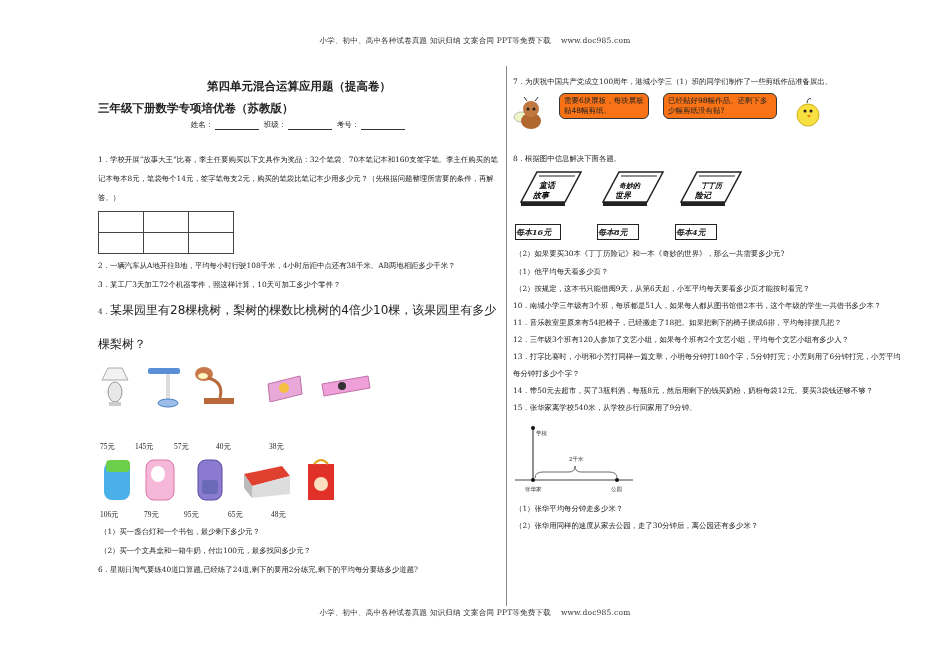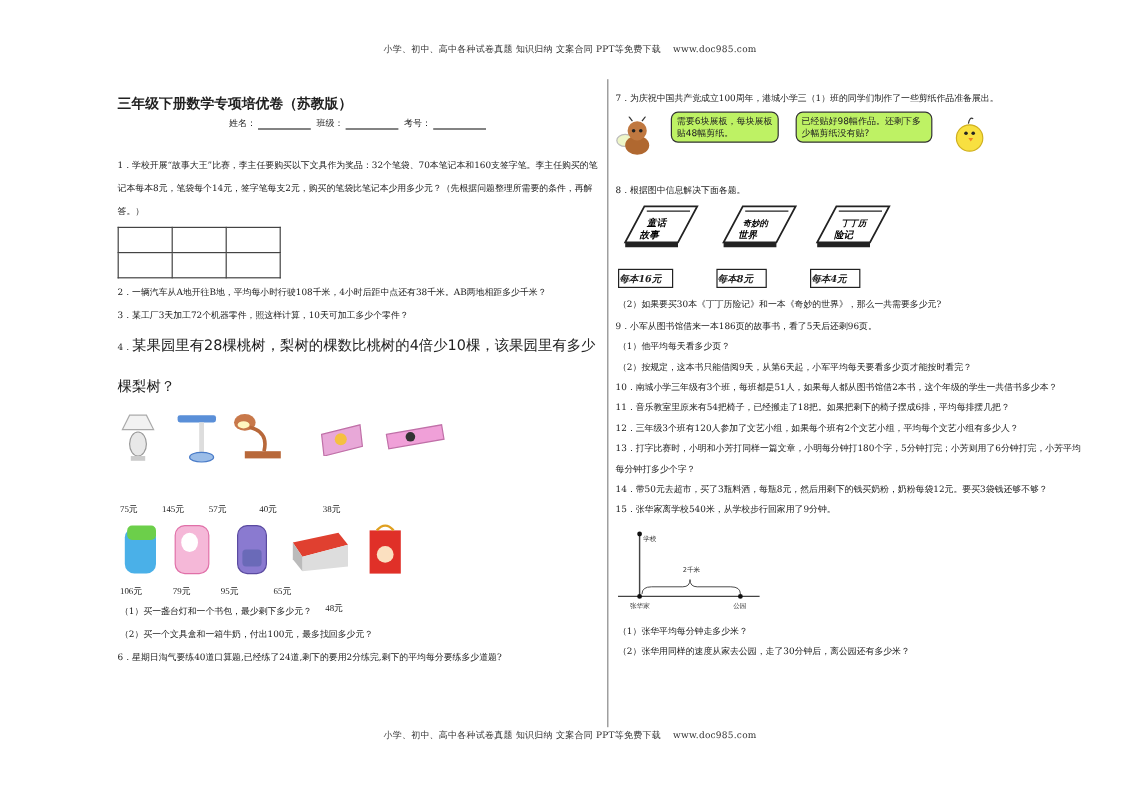--- a/index.html
+++ b/index.html
@@ -22,38 +22,39 @@
   .q.tight { line-height:17px; }
   .q4 { font-family:"DejaVu Sans",sans-serif; font-size:12px; line-height:32px; }
   .q4 .num { font-size:7.4px; font-family:"DejaVu Serif",serif; }
   table.grid { border-collapse:collapse; margin:4px 0 2px 0; }
   table.grid td { border:1px solid #444; width:44px; height:20px; padding:0; }
   .items { position:relative; height:96px;font-family:Liberation Serif, serif; }
   .item { position:absolute; }
   .price { position:absolute; font-size:7.4px; }
   .sub { padding-left:2px; line-height:19px; }
   svg { display:block; }
-  .bubble { position:absolute; border:1px solid #333; border-radius:6px; background:#bef264;
+  .bubble { position:absolute; border:1px solid #333; border-radius:6px; background:#f97316;
             font-family:"DejaVu Sans",sans-serif; font-size:7.5px; line-height:10px; padding:2px 4px; }
   .bookrow { position:relative; height:56px; }
   .pricebox { position:absolute; border:1.5px solid #222; font-family:"DejaVu Serif",serif;
               font-style:italic; font-weight:bold; font-size:8px; text-align:left; line-height:14px; height:14px; }
   .mapwrap { position:relative; height:84px; }
   .maplbl { position:absolute; font-size:5.5px; color:#333; font-family:"DejaVu Sans",sans-serif; }
 </style>
 </head>
 <body>
 
 <div class="hdr">
   <span>小学、初中、高中各种试卷真题 知识归纳 文案合同 PPT等免费下载</span><span class="url">www.doc985.com</span>
 </div>
 
 <div class="divider"></div>
 
 <div class="col left">
+  <div class="t1">第四单元混合运算应用题（提高卷）</div>
   <div class="t2">三年级下册数学专项培优卷（苏教版）</div>
   <div class="meta">
     <span>姓名：</span><span class="blank"></span>
     <span>班级：</span><span class="blank"></span>
     <span>考号：</span><span class="blank"></span>
   </div>
 
   <div style="height:14px"></div>
   <p class="q">1．学校开展“故事大王”比赛，李主任要购买以下文具作为奖品：32个笔袋、70本笔记本和160支签字笔。李主任购买的笔记本每本8元，笔袋每个14元，签字笔每支2元，购买的笔袋比笔记本少用多少元？（先根据问题整理所需要的条件，再解答。）</p>
   <table class="grid">
@@ -151,21 +152,21 @@
       <svg width="30" height="44">
           <rect x="2" y="6" width="26" height="36" fill="#e03028"></rect>
           <path d="M8,6 Q15,-2 22,6" stroke="#e0a020" stroke-width="2" fill="none"></path>
           <circle cx="15" cy="26" r="7" fill="#fbe0c0"></circle>
         </svg>
     </div>
     <span class="price" style="left:2px;top:54px">106元</span>
     <span class="price" style="left:46px;top:54px">79元</span>
     <span class="price" style="left:86px;top:54px">95元</span>
     <span class="price" style="left:130px;top:54px">65元</span>
-    <span class="price" style="left:173px;top:68px">48元</span>
+    <span class="price" style="left:173px;top:54px">48元</span>
   </div>
 
   <p class="q sub">（1）买一盏台灯和一个书包，最少剩下多少元？</p>
   <p class="q sub">（2）买一个文具盒和一箱牛奶，付出100元，最多找回多少元？</p>
   <p class="q">6．星期日淘气要练40道口算题,已经练了24道,剩下的要用2分练完,剩下的平均每分要练多少道题?</p>
 </div>
 
 <div class="col right">
   <p class="q">7．为庆祝中国共产党成立100周年，港城小学三（1）班的同学们制作了一些剪纸作品准备展出。</p>
   <div style="position:relative;height:50px">
@@ -222,21 +223,20 @@
           <text x="16" y="28" font-size="8" font-style="italic" font-weight="bold" font-family="DejaVu Serif,serif">险记</text>
         </svg>
     </div>
   </div>
   <div style="position:relative;height:20px">
     <div class="pricebox" style="left:2px;top:0;width:44px">每本16元</div>
     <div class="pricebox" style="left:84px;top:0;width:40px">每本8元</div>
     <div class="pricebox" style="left:162px;top:0;width:40px">每本4元</div>
   </div>
   <p class="q sub">（2）如果要买30本《丁丁历险记》和一本《奇妙的世界》，那么一共需要多少元?</p>
-  <p class="q tight">9．小军从图书馆借来一本186页的故事书，看了5天后还剩96页。</p>
   <p class="q sub tight">（1）他平均每天看多少页？</p>
   <p class="q sub tight">（2）按规定，这本书只能借阅9天，从第6天起，小军平均每天要看多少页才能按时看完？</p>
   <p class="q tight">10．南城小学三年级有3个班，每班都是51人，如果每人都从图书馆借2本书，这个年级的学生一共借书多少本？</p>
   <p class="q tight">11．音乐教室里原来有54把椅子，已经搬走了18把。如果把剩下的椅子摆成6排，平均每排摆几把？</p>
   <p class="q tight">12．三年级3个班有120人参加了文艺小组，如果每个班有2个文艺小组，平均每个文艺小组有多少人？</p>
   <p class="q tight">13．打字比赛时，小明和小芳打同样一篇文章，小明每分钟打180个字，5分钟打完；小芳则用了6分钟打完，小芳平均每分钟打多少个字？</p>
   <p class="q tight">14．带50元去超市，买了3瓶料酒，每瓶8元，然后用剩下的钱买奶粉，奶粉每袋12元。要买3袋钱还够不够？</p>
   <p class="q tight">15．张华家离学校540米，从学校步行回家用了9分钟。</p>
 
   <div class="mapwrap">

